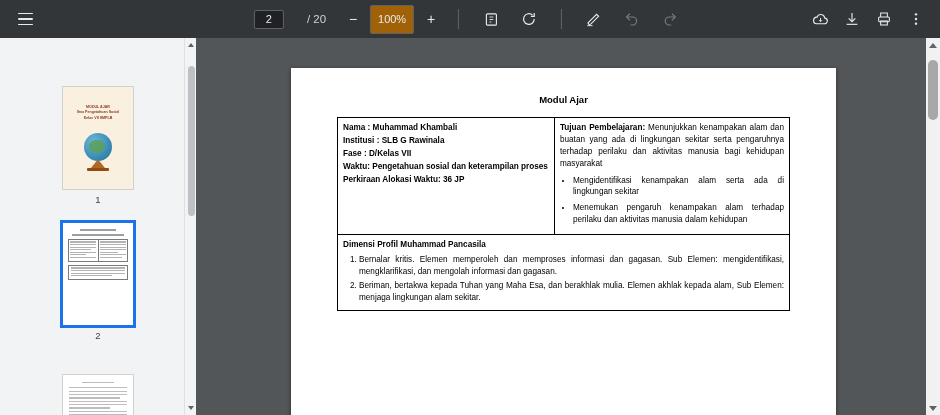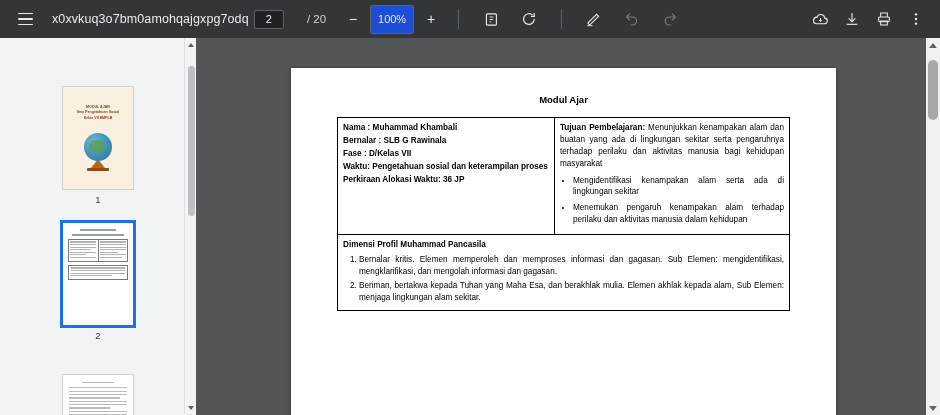--- a/index.html
+++ b/index.html
@@ -46,21 +46,21 @@
     padding: 0;
   }
   .page-total { font-size: 11.5px; color: #cfd2d4; margin-right: 10px; margin-left: 17px; }
   .zoom-btn {
     width: 22px; height: 22px; border-radius: 2px;
     display: flex; align-items: center; justify-content: center;
     font-size: 14px; color: #e8eaed; cursor: pointer; user-select: none;
   }
   .zoom-val {
     width: 44px; height: 29px;
-    background: #1d4ed8; border: 1px solid #5f6368; border-radius: 2px;
+    background: #a16207; border: 1px solid #5f6368; border-radius: 2px;
     color: #e8eaed; font-size: 11px;
     display: flex; align-items: center; justify-content: center;
   }
   .tb-sep { width: 1px; height: 20px; background: #5f6368; margin: 0 10px; }
   .tb-icon {
     width: 24px; height: 24px; margin: 0 4px;
     display: flex; align-items: center; justify-content: center;
     cursor: pointer; border-radius: 2px;
   }
   .tb-icon.disabled { opacity: .38; }
@@ -202,21 +202,20 @@
 
 <div id="app">
 
   <div class="toolbar">
     <div class="tb-left">
       <div class="menu-btn">
         <span></span>
           <span></span>
           <span></span>
       </div>
-      <div class="doc-title">x0xvkuq3o7bm0amohqajgxpg7odq</div>
     </div>
 
     <div class="tb-center">
       <input class="page-input" value="2" style="">
       <div class="page-total">/ 20</div>
 
       <div class="zoom-btn">−</div>
       <div class="zoom-val">100%</div>
       <div class="zoom-btn">+</div>
 
@@ -366,21 +365,21 @@
     <div class="viewer">
       <div class="page">
         <div class="page-inner">
           <div class="doc-h1">Modul Ajar</div>
 
           <table class="ma">
             <tbody>
                 <tr>
               <td class="left-cell">
                 <p class="row-line b">Nama : Muhammad Khambali</p>
-                <p class="row-line b">Bernalar : SLB G Rawinala</p>
+                <p class="row-line b">Institusi : SLB G Rawinala</p>
                 <p class="row-line b">Fase : D/Kelas VII</p>
                 <p class="row-line b just">Waktu: Pengetahuan sosial dan keterampilan proses</p>
                 <p class="row-line b">Perkiraan Alokasi Waktu: 36 JP</p>
               </td>
               <td>
                 <p class="row-line just"><span class="b">Tujuan Pembelajaran:</span> <span>Menunjukkan kenampakan alam dan buatan yang ada di lingkungan sekitar serta pengaruhnya terhadap perilaku dan aktivitas manusia bagi kehidupan masyarakat</span></p>
                 <ul class="tp">
                   <li>Mengidentifikasi kenampakan alam serta ada di lingkungan sekitar</li>
                   <li>Menemukan pengaruh kenampakan alam terhadap perilaku dan aktivitas manusia dalam kehidupan</li>
                 </ul>

